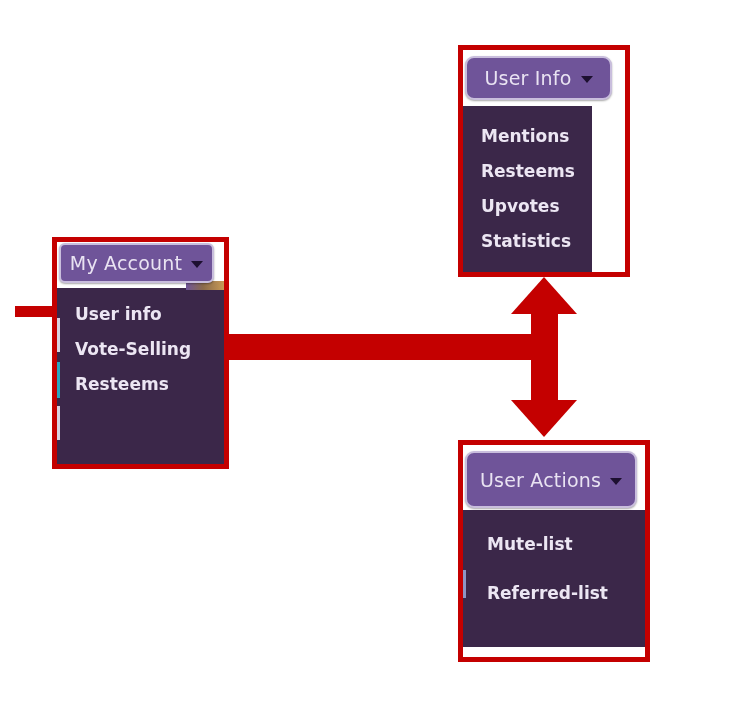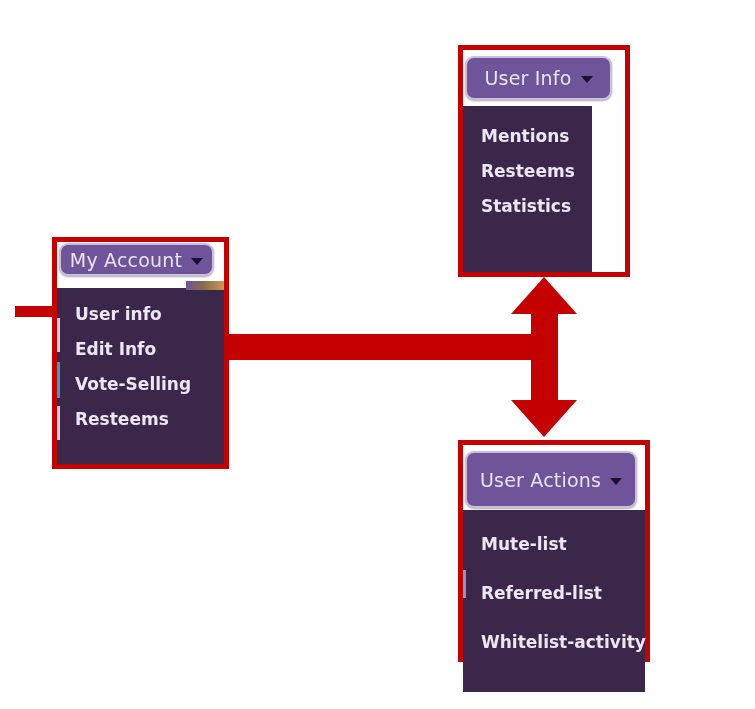--- a/index.html
+++ b/index.html
@@ -127,55 +127,54 @@
   <div class="conn" style="left:228px; top:334px; width:320px; height:26px;"></div>
 
   <div class="conn" style="left:531px; top:303px; width:27px; height:110px;"></div>
   <div class="tri tri-up" style="left:511px; top:277px;"></div>
   <div class="tri tri-down" style="left:511px; top:400px;"></div>
 
   <div class="anno-box" style="left:52px; top:237px; width:177px; height:232px;"></div>
 
   <div class="menu-panel list-tight" style="left:57px; top:288px; width:167px; height:176px; padding:18px 0 0 18px;">
     <div class="item">User info</div>
-    <div class="item">Edit Info</div>
     <div class="item">Vote-Selling</div>
     <div class="item">Resteems</div>
   </div>
 
   <div class="edge-sliver" style="left:57px; top:318px; height:34px; background:#d8d2e0;"></div>
   <div class="edge-sliver" style="left:57px; top:362px; height:36px; background:#2aa6bf;"></div>
   <div class="edge-sliver" style="left:57px; top:406px; height:34px; background:#d8d2e0;"></div>
 
   <div class="tan-strip" style="left:186px; top:281px; width:38px; height:9px;"></div>
 
-  <div class="menu-btn" style="left:59px; top:243px; width:155px; height:33px;">
+  <div class="menu-btn" style="left:59px; top:243px; width:155px; height:40px;border-radius:6px;">
     <span>My Account</span>
     <span class="caret"></span>
   </div>
 
   <div class="anno-box" style="left:458px; top:45px; width:172px; height:232px;"></div>
 
   <div class="menu-panel list-tight" style="left:463px; top:106px; width:129px; height:166px; padding:22px 0 0 18px;">
     <div class="item">Mentions</div>
     <div class="item">Resteems</div>
+    <div class="item">Upvotes</div>
     <div class="item">Statistics</div>
   </div>
 
   <div class="menu-btn" style="left:465px; top:56px; width:147px; height:44px;">
     <span>User Info</span>
     <span class="caret"></span>
   </div>
 
   <div class="anno-box" style="left:458px; top:440px; width:192px; height:222px;"></div>
 
-  <div class="menu-panel list-wide" style="left:463px; top:510px; width:182px; height:182px; padding:26px 0 0 18px;">
+  <div class="menu-panel list-wide" style="left:463px; top:510px; width:182px; height:137px; padding:26px 0 0 24px;">
     <div class="item">Mute-list</div>
     <div class="item">Referred-list</div>
-    <div class="item">Whitelist-activity</div>
   </div>
 
   <div class="edge-sliver" style="left:463px; top:570px; height:28px; background:#8d96c4;"></div>
 
   <div class="menu-btn" style="left:465px; top:451px; width:172px; height:57px;">
     <span>User Actions</span>
     <span class="caret"></span>
   </div>
 
 </div>

